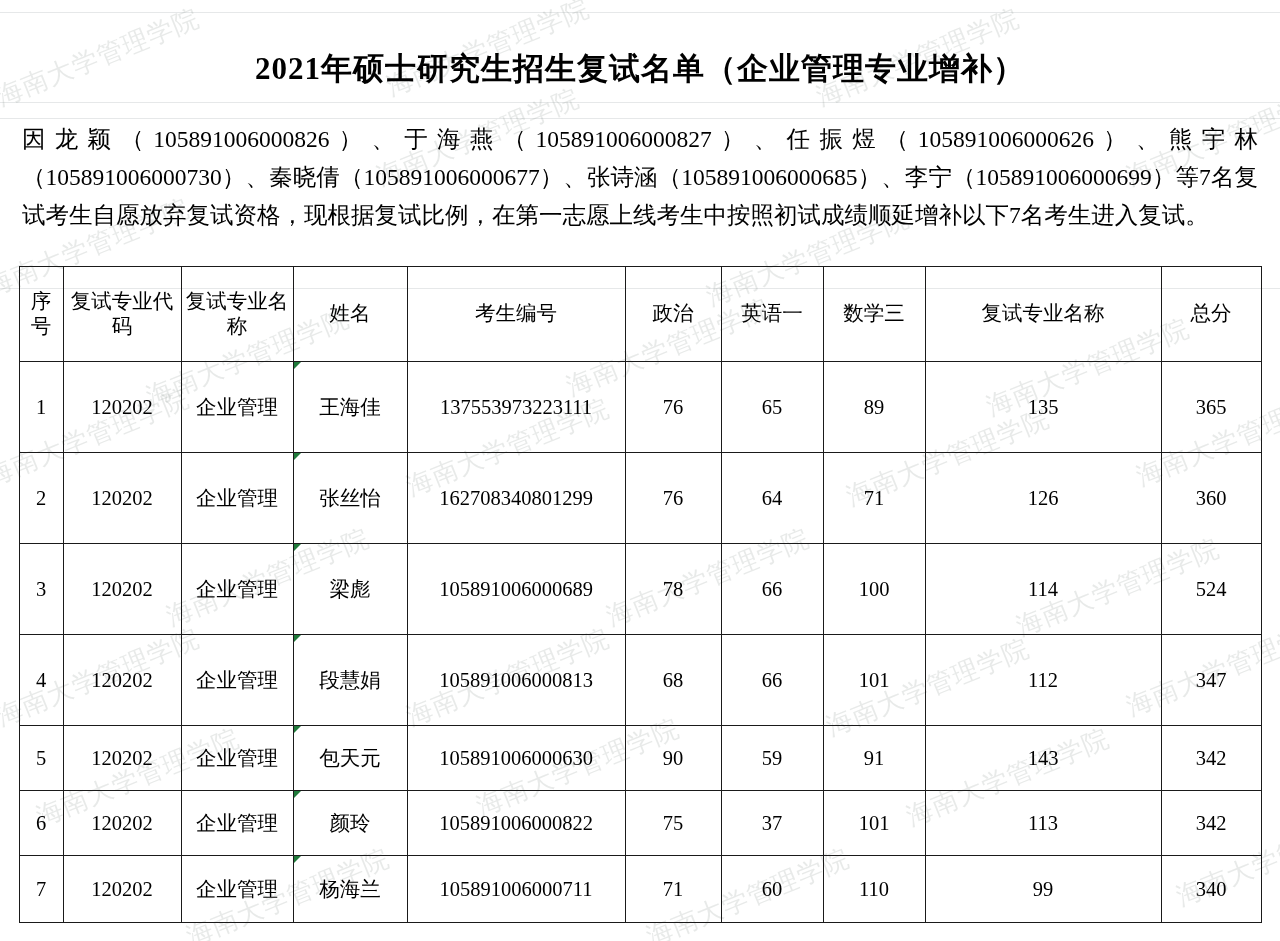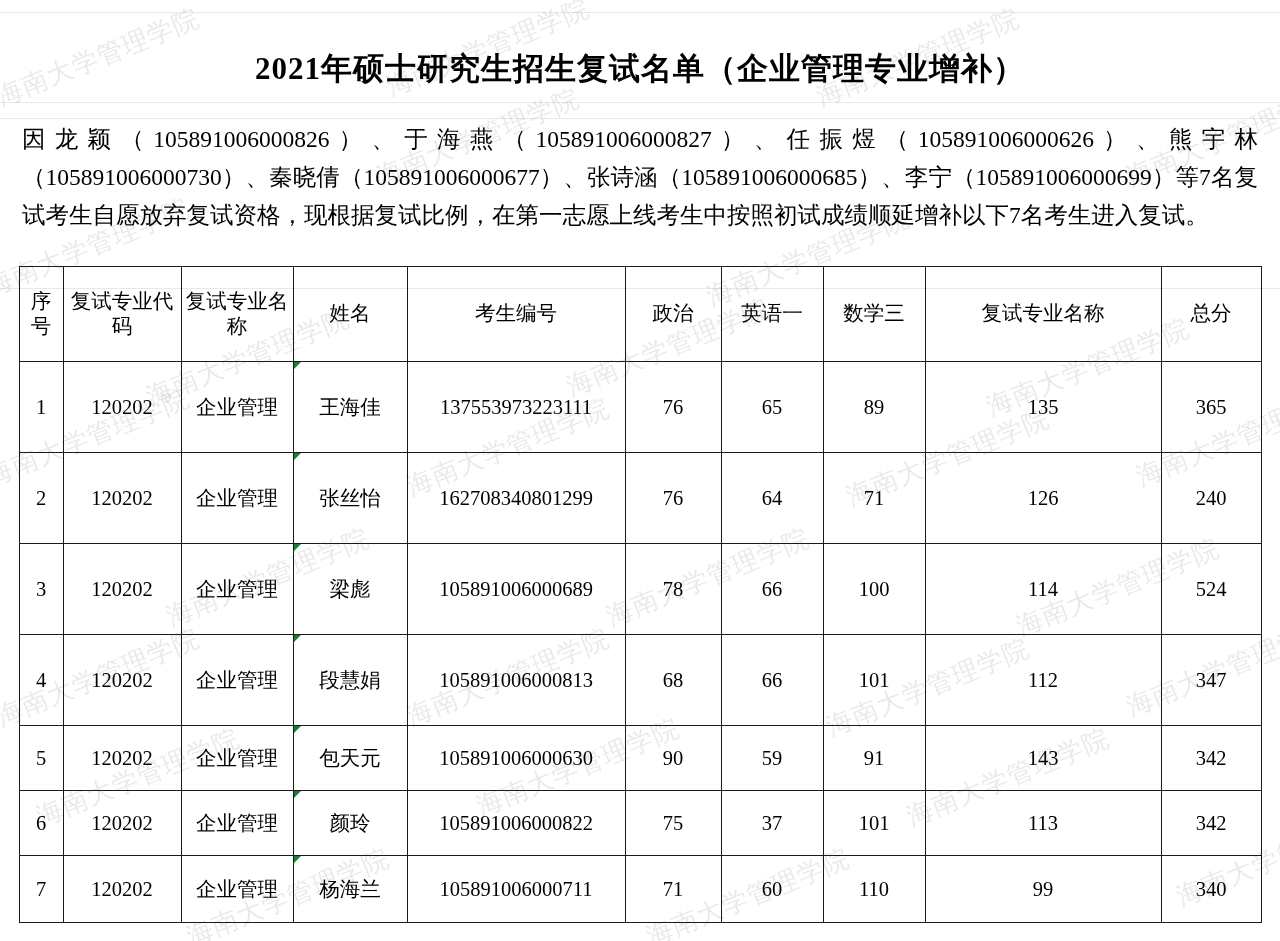--- a/index.html
+++ b/index.html
@@ -206,21 +206,21 @@
       <tr class="r2">
         <td class="num-cell">2</td>
         <td class="code-cell">120202</td>
         <td>企业管理</td>
         <td class="marker">张丝怡</td>
         <td class="examno-cell">162708340801299</td>
         <td class="num-cell">76</td>
         <td class="num-cell">64</td>
         <td class="num-cell">71</td>
         <td class="num-cell">126</td>
-        <td class="num-cell">240</td>
+        <td class="num-cell">360</td>
       </tr>
       <tr class="r3">
         <td class="num-cell">3</td>
         <td class="code-cell">120202</td>
         <td>企业管理</td>
         <td class="marker">梁彪</td>
         <td class="examno-cell">105891006000689</td>
         <td class="num-cell">78</td>
         <td class="num-cell">66</td>
         <td class="num-cell">100</td>

